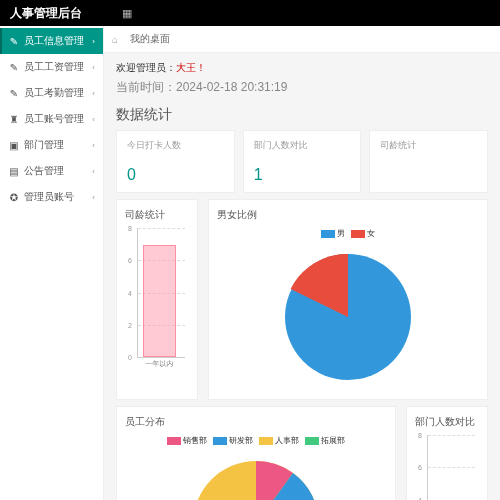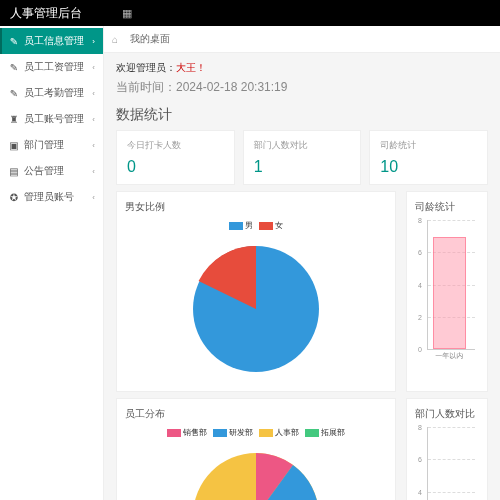--- a/index.html
+++ b/index.html
@@ -1,18 +1,18 @@
 <!DOCTYPE html>
 <html><head>
 <meta charset="utf-8">
 <style>
 *{margin:0;padding:0;box-sizing:border-box;font-family:-apple-system,"PingFang SC","Microsoft YaHei",sans-serif}
 body{background:#f5f5f5;font-size:11px;color:#333;width:500px;height:500px;overflow:hidden}
 .topbar{background:#000;color:#fff;height:26px;display:flex;align-items:center;padding:0 10px;font-size:12px}
-.topbar-title{font-weight:400}
+.topbar-title{font-weight:700}
 .topbar-icon{margin-left:40px;color:#aaa;font-size:11px}
 .container{display:flex;height:474px}
 .sidebar{width:104px;background:#fff;border-right:1px solid #eee;padding-top:2px}
 .side-item{display:flex;align-items:center;padding:6px 8px;font-size:10px;color:#555;position:relative;cursor:pointer}
 .side-item.active{background:#009688;color:#fff}
 .side-item.active::before{content:"";position:absolute;left:0;top:0;bottom:0;width:2px;background:#006b5e}
 .side-icon{width:12px;display:inline-block;text-align:center;margin-right:4px;font-size:10px}
 .side-label{flex:1}
 .side-arrow{font-size:8px;color:#999}
 .side-item.active .side-arrow{color:#fff}
@@ -20,21 +20,21 @@
 .tabbar{background:#fff;display:flex;align-items:center;padding:4px 8px;border-bottom:1px solid #eee;font-size:10px}
 .tab-home{color:#999;margin-right:6px}
 .tab{padding:2px 6px;color:#666}
 .content{padding:8px 12px}
 .welcome{font-size:10px;margin-bottom:4px}
 .welcome .admin{color:#c00;font-weight:normal}
 .timestamp{font-size:12px;color:#888;margin-bottom:10px}
 .section-title{font-size:14px;color:#555;margin:10px 0 6px}
 .stats{display:flex;gap:8px}
 .stat-card{flex:1;background:#fff;padding:8px 10px;border:1px solid #eee}
-.stat-label{font-size:9px;color:#999;margin-bottom:6px}
+.stat-label{font-size:9px;color:#999;margin-bottom:14px}
 .stat-value{font-size:16px;color:#009688;font-weight:400}
 .charts-row{display:flex;gap:10px;margin-top:6px}
 .chart-card{background:#fff;border:1px solid #eee;padding:8px}
 .chart-left{flex:0 0 280px}
 .chart-right{flex:1}
 .chart-title{font-size:10px;color:#555;margin-bottom:6px}
 .legend{display:flex;justify-content:center;gap:6px;font-size:8px;margin-bottom:4px}
 .legend-item{display:flex;align-items:center;gap:2px}
 .legend-swatch{width:14px;height:8px;display:inline-block}
 .pie-wrap{display:flex;justify-content:center;padding:4px 0}
@@ -108,64 +108,63 @@
           <div class="stat-card">
             <div class="stat-label">今日打卡人数</div>
             <div class="stat-value">0</div>
           </div>
           <div class="stat-card">
             <div class="stat-label">部门人数对比</div>
             <div class="stat-value">1</div>
           </div>
           <div class="stat-card">
             <div class="stat-label">司龄统计</div>
-            <div class="stat-value">10</div>
           </div>
         </div>
 
       <div class="charts-row">
-        <div class="chart-card chart-left">
-          <div class="chart-title">男女比例</div>
-          <div class="legend" id="legend-gender">
-              <span class="legend-item">
-                <span class="legend-swatch" style="background:#3398db"></span>
-                <span>男</span>
-              </span>
-              <span class="legend-item">
-                <span class="legend-swatch" style="background:#e74c3c"></span>
-                <span>女</span>
-              </span>
-            </div>
-          <div class="pie-wrap">
-            <svg width="140" height="140" viewBox="0 0 100 100">
-              <circle cx="50" cy="50" r="45" fill="#3398db"></circle>
-              <path d="M50 50 L50 5 A45 45 0 0 0 14.2 22.7 Z" fill="#e74c3c"></path>
-              <path d="M50 50 L14.2 22.7 A45 45 0 0 0 7.4 64.3 Z" fill="#e74c3c" opacity="0"></path>
-              <path d="M50 50 L50 5 A45 45 0 0 0 9 30 L50 50 Z" fill="#e74c3c"></path>
-            </svg>
-          </div>
-        </div>
         <div class="chart-card chart-right">
           <div class="chart-title">司龄统计</div>
           <div class="bar-chart">
             <div class="bar-grid">
               <div style="top:0%"></div>
                 <div style="top:25%"></div>
                 <div style="top:50%"></div>
                 <div style="top:75%"></div>
             </div>
             <span class="bar-ylabel" style="top:0%">8</span>
             <span class="bar-ylabel" style="top:25%">6</span>
             <span class="bar-ylabel" style="top:50%">4</span>
             <span class="bar-ylabel" style="top:75%">2</span>
             <span class="bar-ylabel" style="top:100%">0</span>
             <div class="bar" style="left:10%;width:70%;height:87%"></div>
             <div class="bar-xlabel" style="left:10%;width:70%">一年以内</div>
           </div>
         </div>
+        <div class="chart-card chart-left">
+          <div class="chart-title">男女比例</div>
+          <div class="legend" id="legend-gender">
+              <span class="legend-item">
+                <span class="legend-swatch" style="background:#3398db"></span>
+                <span>男</span>
+              </span>
+              <span class="legend-item">
+                <span class="legend-swatch" style="background:#e74c3c"></span>
+                <span>女</span>
+              </span>
+            </div>
+          <div class="pie-wrap">
+            <svg width="140" height="140" viewBox="0 0 100 100">
+              <circle cx="50" cy="50" r="45" fill="#3398db"></circle>
+              <path d="M50 50 L50 5 A45 45 0 0 0 14.2 22.7 Z" fill="#e74c3c"></path>
+              <path d="M50 50 L14.2 22.7 A45 45 0 0 0 7.4 64.3 Z" fill="#e74c3c" opacity="0"></path>
+              <path d="M50 50 L50 5 A45 45 0 0 0 9 30 L50 50 Z" fill="#e74c3c"></path>
+            </svg>
+          </div>
+        </div>
       </div>
 
       <div class="charts-row">
         <div class="chart-card chart-left">
           <div class="chart-title">员工分布</div>
           <div class="legend" id="legend-dept">
               <span class="legend-item">
                 <span class="legend-swatch" style="background:#ed5784"></span>
                 <span>销售部</span>
               </span>

